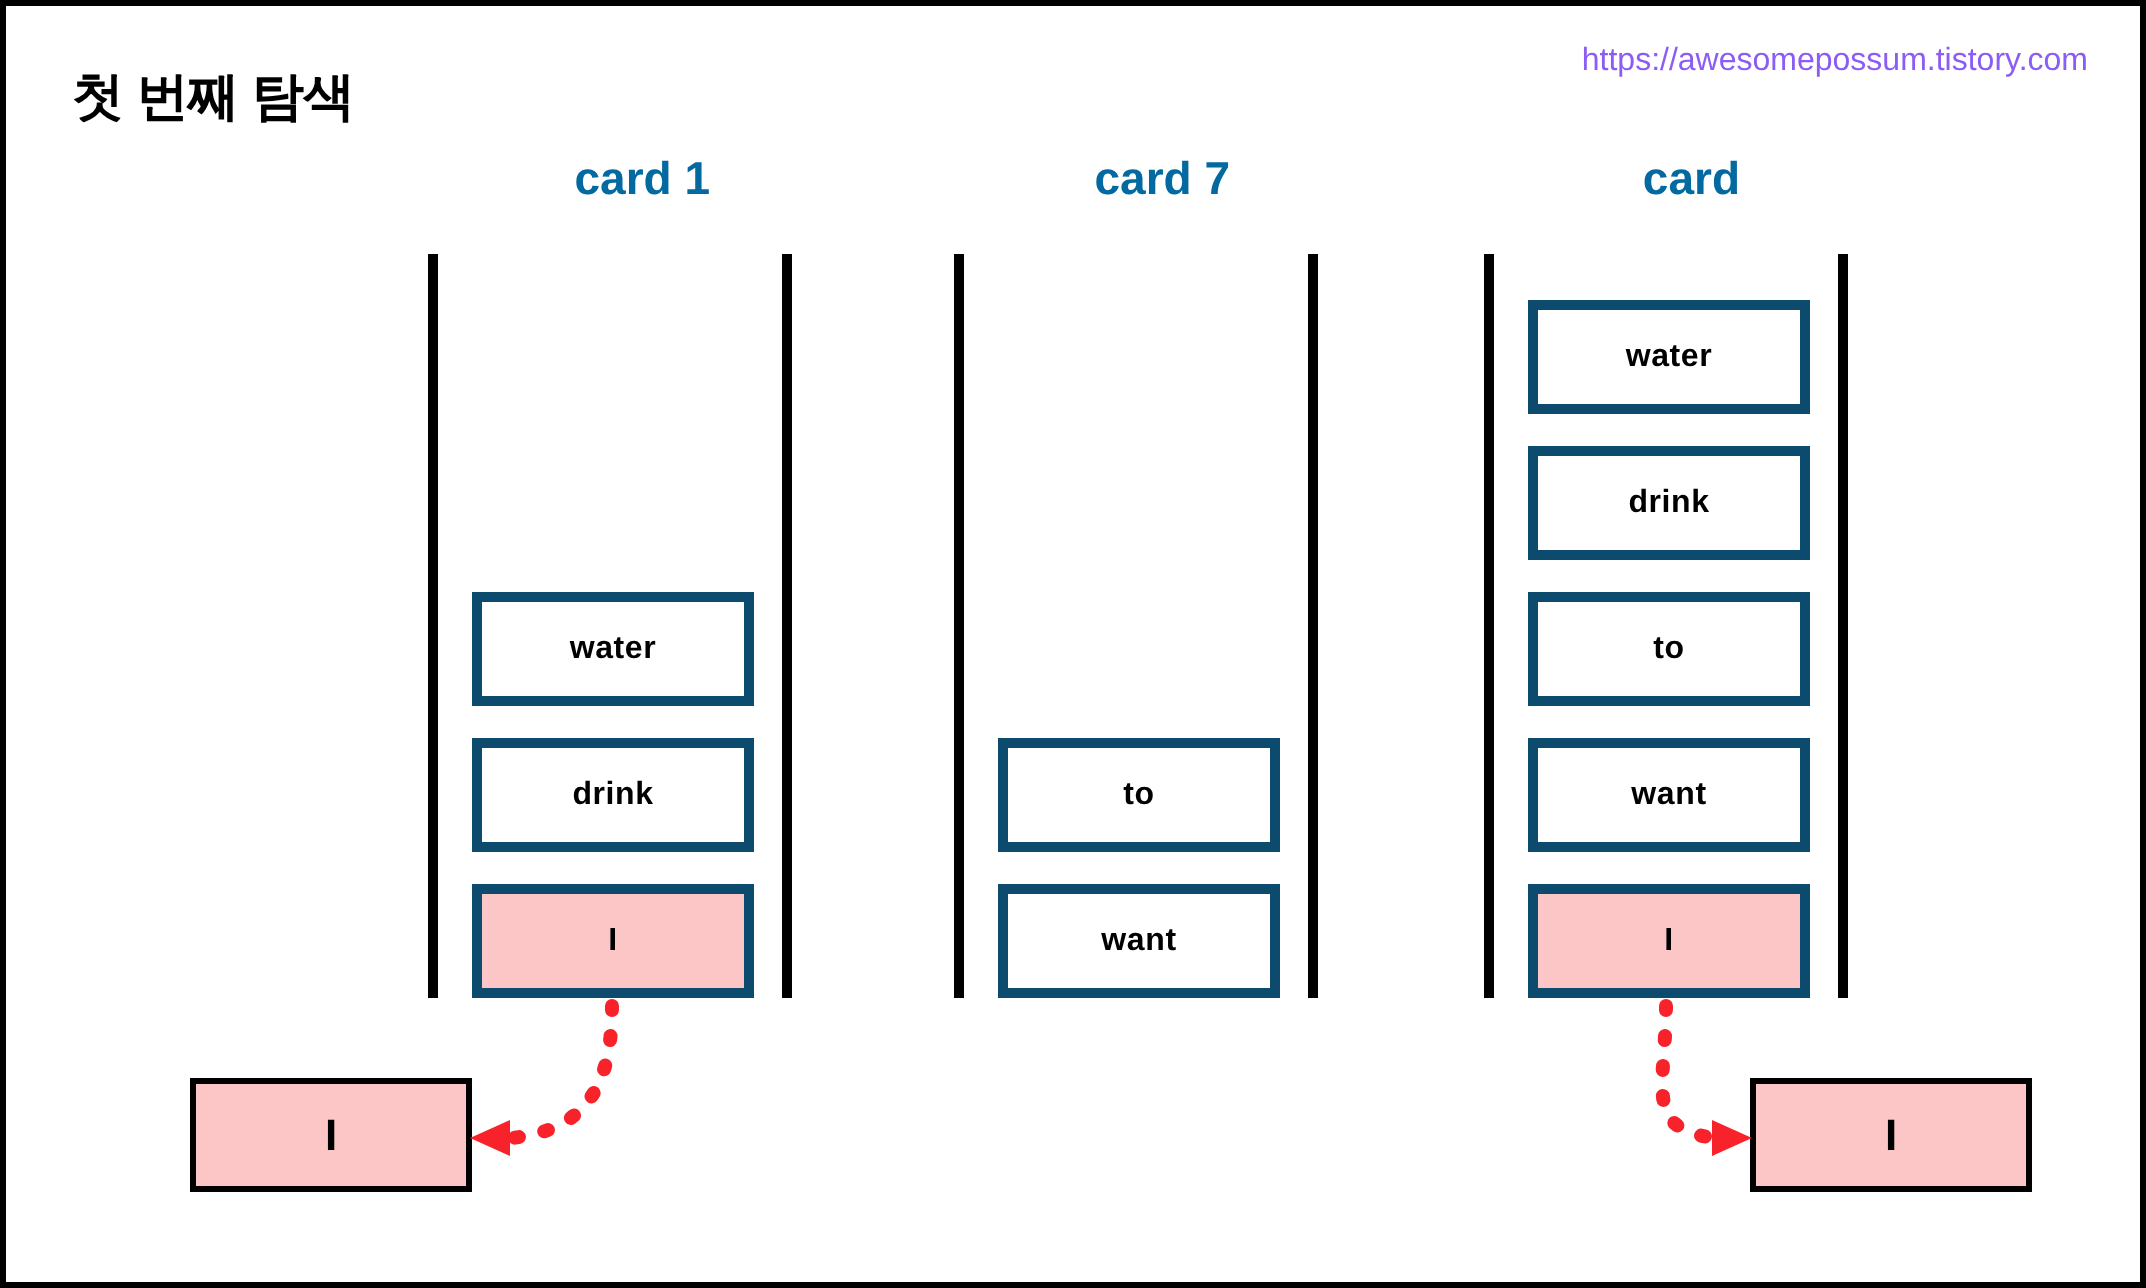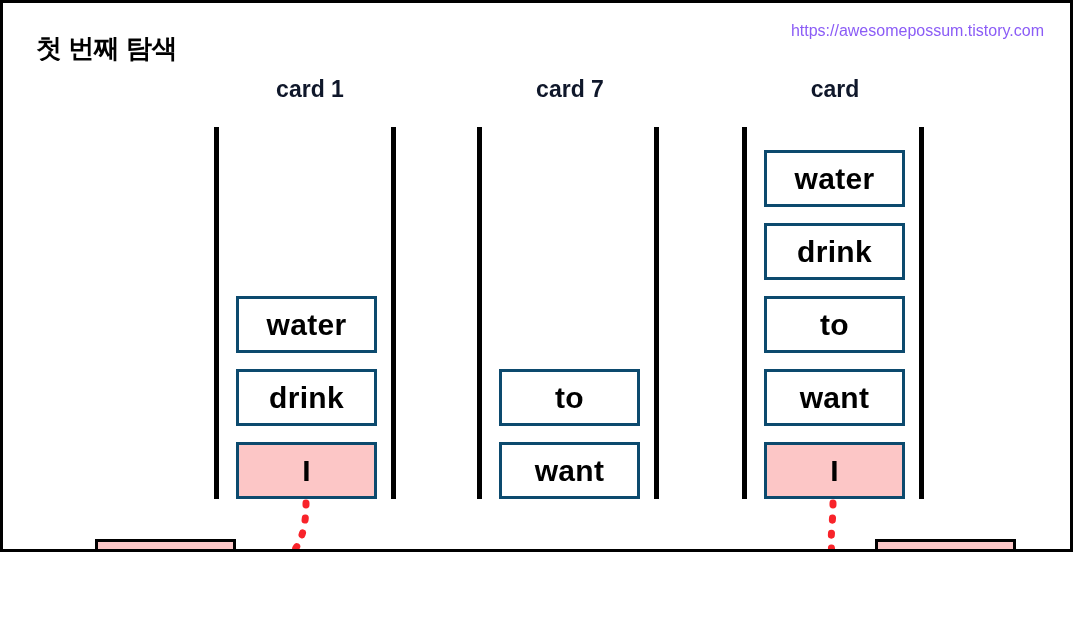--- a/index.html
+++ b/index.html
@@ -3,21 +3,21 @@
 <meta charset="utf-8">
 <style>
   html, body {
     margin: 0;
     padding: 0;
     background: #ffffff;
   }
   #canvas {
     position: relative;
     width: 1073px;
-    height: 552px;
+    height: 644px;
     background: #ffffff;
     border: 3px solid #000000;
     box-sizing: border-box;
     font-family: "Liberation Sans", sans-serif;
     overflow: hidden;
   }
 
   
   #page-title {
     position: absolute;
@@ -36,42 +36,42 @@
     font-size: 16px;
     color: #8b5cf6;
     white-space: nowrap;
   }
 
   
   .col-label {
     position: absolute;
     font-size: 23px;
     font-weight: bold;
-    color: #0f172a;
-    text-align: center;
+    color: #0369a1;
+    text-align: right;
     white-space: nowrap;
   }
 
   
   .rail {
     position: absolute;
     width: 5px;
     background: #000000;
   }
 
   
   .word-box {
     position: absolute;
     box-sizing: border-box;
-    border: 3px solid #0c4a6e;
+    border: 5px solid #0c4a6e;
     background: #ffffff;
     display: flex;
     align-items: center;
     justify-content: center;
-    font-size: 30px;
+    font-size: 16px;
     font-weight: bold;
     color: #000000;
     letter-spacing: 0.3px;
   }
   .word-box.pink {
     background: #fcc6c6;
   }
 
   
   .popped-box {

